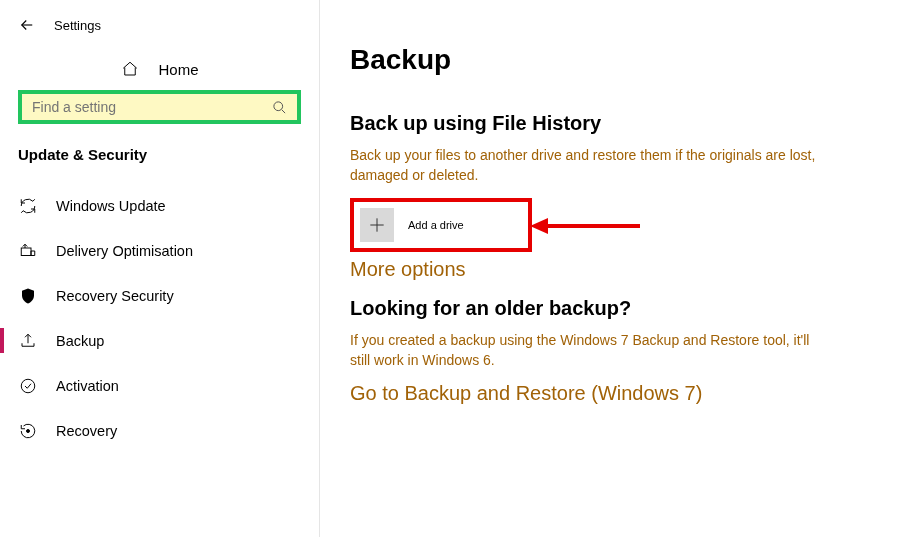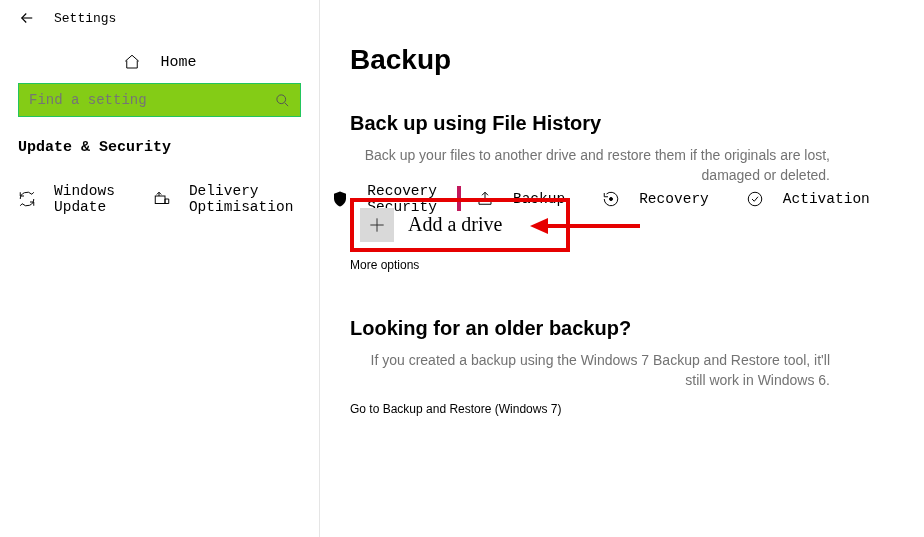--- a/index.html
+++ b/index.html
@@ -10,24 +10,23 @@
       background: #fff;
       width: 924px;
       height: 537px;
       overflow: hidden;
       display: flex;
     }
     .sidebar {
       width: 320px;
       height: 100%;
       border-right: 1px solid #e5e5e5;
-      padding-top: 9px;
+      padding-top: 16px;
       display: flex;
       flex-direction: column;
-      font-family: Liberation Mono, monospace;
     }
     .titlebar {
       display: flex;
       align-items: center;
       gap: 18px;
       padding: 0 18px 18px 18px;
     }
     .back-arrow { display:flex; align-items:center; cursor:pointer; }
     .title-row {
       display: flex;
@@ -35,42 +34,42 @@
       gap: 18px;
       padding: 8px 18px 12px 18px;
       justify-content: center;
     }
     .title-row .icon { width: 20px; display:flex; justify-content:center; }
     .home-label { font-size: 15px; }
     .search-wrap { padding: 0 18px 16px 18px; }
     .search {
       width: 100%;
       height: 34px;
-      border: 1px solid #22c55e;
+      border: 4px solid #22c55e;
       display: flex;
       align-items: center;
       padding: 0 10px;
-      background: #84cc16;
+      background: #fef9c3;
     }
     .search input {
       border: none;
       outline: none;
       flex: 1;
       font-size: 14px;
       font-family: inherit;
       color: #555;
       background: transparent;
     }
     .search .icon { color:#555; }
     .section-label {
       font-weight: 600;
       font-size: 15px;
       padding: 6px 18px 20px 18px;
     }
-    .nav { display:flex; flex-direction:row; }
+    .nav { display:flex; flex-direction:column; }
     .nav-item {
       height: 45px;
       display: flex;
       align-items: center;
       gap: 18px;
       padding: 0 18px;
       cursor: pointer;
       position: relative;
     }
     .nav-item.active::before {
@@ -91,47 +90,46 @@
       font-size: 28px;
       font-weight: 600;
       margin-bottom: 36px;
     }
     h2 {
       font-size: 20px;
       font-weight: 600;
       margin-bottom: 10px;
     }
     .desc {
-      color: #737373;
+      color: #a16207;
       line-height: 1.45;
       max-width: 480px;
       margin-bottom: 12px;
-      text-align: right;
     }
     .highlight-box {
       border: 4px solid #e60000;
       padding: 6px 64px 6px 6px;
       display: inline-flex;
       align-items: center;
       gap: 14px;
       margin-bottom: 6px;
       position: relative;
     }
     .add-btn {
       width: 34px; height: 34px;
       background: #d9d9d9;
       display:flex; align-items:center; justify-content:center;
     }
-    .add-label { font-size:20px;font-family:Liberation Serif, serif; }
+    .add-label { font-size:11px; }
     .link {
-      color: #000000;
+      color: #a16207;
       cursor: pointer;
-      font-size: 12px;
-    }
-    .block2 { margin-top: 45px; }
+      font-size: 20px;
+    }
+    .block2 { margin-top: 16px; }
     svg { display:block; }
   </style>
 </head>
 <body>
 
 <div class="sidebar">
 
   <div class="titlebar">
     <span class="back-arrow">
       <svg width="18" height="18" viewBox="0 0 24 24" fill="none" stroke="#000" stroke-width="1.5">
@@ -209,36 +207,36 @@
             <path d="M4 15v4h16v-4"></path>
           </svg>
       </span>
       <span class="label">Backup</span>
     </div>
 
 
     <div class="nav-item">
       <span class="icon">
         <svg width="18" height="18" viewBox="0 0 24 24" fill="none" stroke="#000" stroke-width="1.3">
+            <circle cx="12" cy="12" r="9"></circle>
+            <path d="M8 12l3 3 5-6"></path>
+          </svg>
+      </span>
+      <span class="label">Activation</span>
+    </div>
+
+    <div class="nav-item">
+      <span class="icon">
+        <svg width="18" height="18" viewBox="0 0 24 24" fill="none" stroke="#000" stroke-width="1.3">
             <path d="M3 12a9 9 0 1 0 3-6.7"></path>
             <path d="M3 4v5h5"></path>
             <circle cx="12" cy="12" r="2" fill="#000"></circle>
           </svg>
       </span>
       <span class="label">Recovery</span>
-    </div>
-
-    <div class="nav-item">
-      <span class="icon">
-        <svg width="18" height="18" viewBox="0 0 24 24" fill="none" stroke="#000" stroke-width="1.3">
-            <circle cx="12" cy="12" r="9"></circle>
-            <path d="M8 12l3 3 5-6"></path>
-          </svg>
-      </span>
-      <span class="label">Activation</span>
     </div>
 
   </div>
 </div>
 
 <div class="main">
   <h1>Backup</h1>
 
   <h2>Back up using File History</h2>
   <p class="desc">Back up your files to another drive and restore them if the originals are lost, damaged or deleted.</p>

